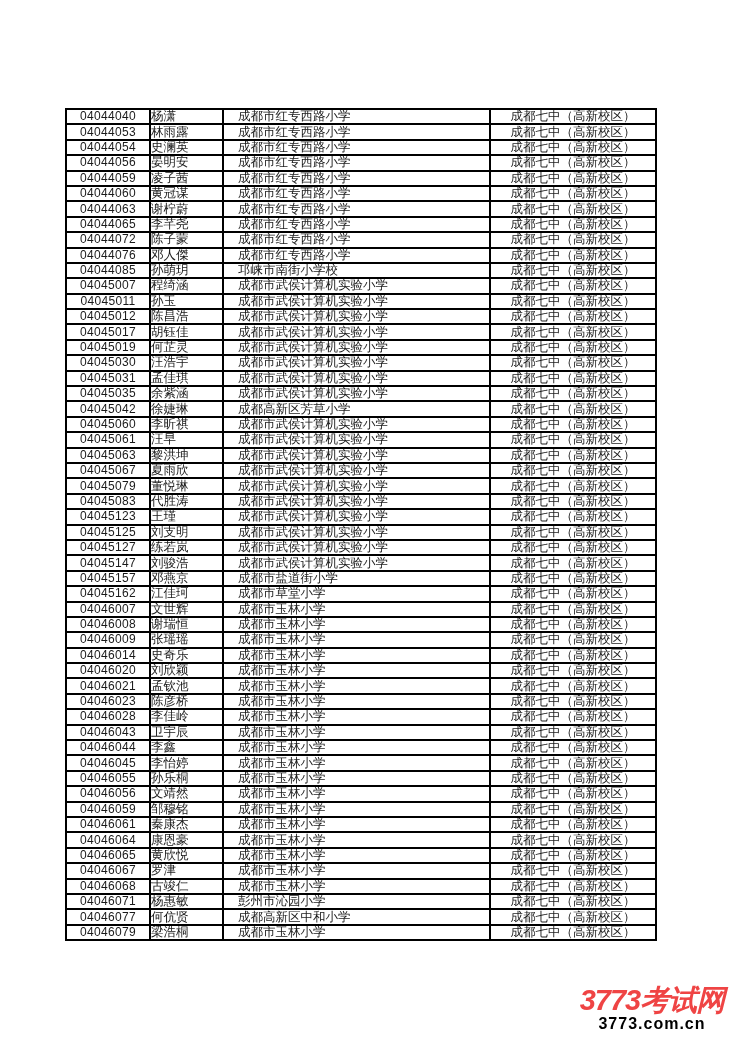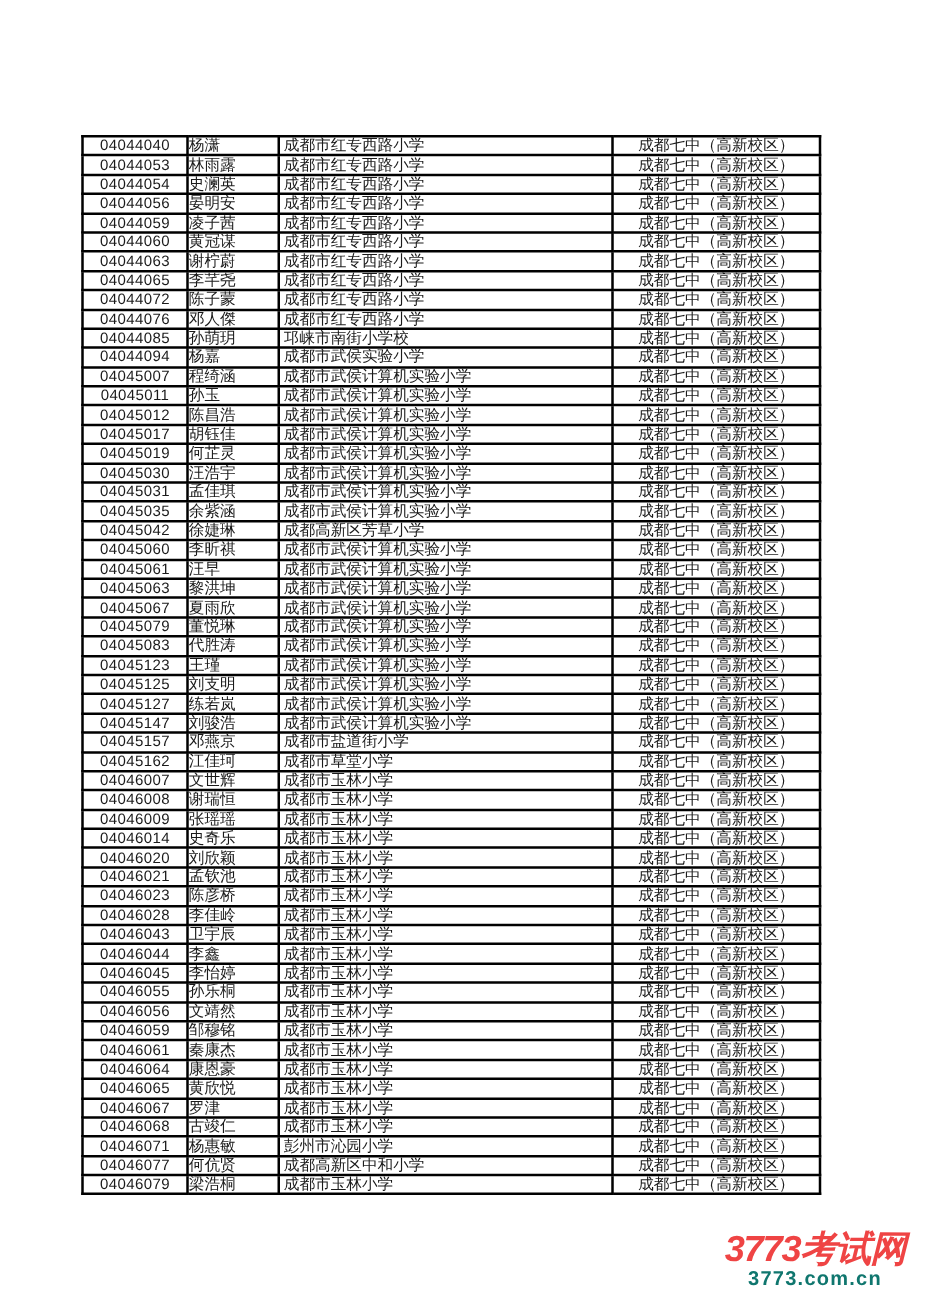--- a/index.html
+++ b/index.html
@@ -38,21 +38,21 @@
     font-family: "Liberation Sans", sans-serif;
     letter-spacing: 0.3px;
   }
   td.col-name {
     text-align: left;
     font-family: "Liberation Serif", serif;
     font-size: 12.5px;
   }
   td.col-school {
     text-align: left;
-    padding-left: 3px;
+    padding-left: 14px;
     font-family: "Liberation Serif", serif;
     font-size: 12.5px;
   }
   td.col-assigned {
     text-align: center;
     font-family: "Liberation Serif", serif;
     font-size: 12.5px;
   }
   .watermark {
     position: absolute;
@@ -153,26 +153,20 @@
           <td class="col-school">成都市红专西路小学</td>
           <td class="col-assigned">成都七中（高新校区）</td>
         </tr>
         <tr>
           <td class="col-id">04044085</td>
           <td class="col-name">孙萌玥</td>
           <td class="col-school">邛崃市南街小学校</td>
           <td class="col-assigned">成都七中（高新校区）</td>
         </tr>
         <tr>
-          <td class="col-id">04044094</td>
-          <td class="col-name">杨嘉</td>
-          <td class="col-school">成都市武侯实验小学</td>
-          <td class="col-assigned">成都七中（高新校区）</td>
-        </tr>
-        <tr>
           <td class="col-id">04045007</td>
           <td class="col-name">程绮涵</td>
           <td class="col-school">成都市武侯计算机实验小学</td>
           <td class="col-assigned">成都七中（高新校区）</td>
         </tr>
         <tr>
           <td class="col-id">04045011</td>
           <td class="col-name">孙玉</td>
           <td class="col-school">成都市武侯计算机实验小学</td>
           <td class="col-assigned">成都七中（高新校区）</td>
@@ -421,16 +415,16 @@
           <td class="col-id">04046079</td>
           <td class="col-name">梁浩桐</td>
           <td class="col-school">成都市玉林小学</td>
           <td class="col-assigned">成都七中（高新校区）</td>
         </tr>
       </tbody>
   </table>
 
   <div class="watermark">
     <div class="watermark-name" style="color: #ef4444;">3773考试网</div>
-    <div class="watermark-url" style="color: #0f766e;">3773.com.cn</div>
+    <div class="watermark-url" style="color: #000000;">3773.com.cn</div>
   </div>
 
 </div>
 
 </body></html>

